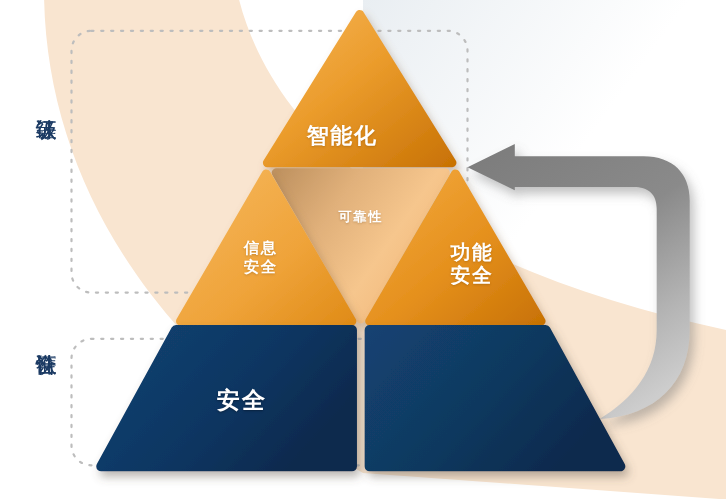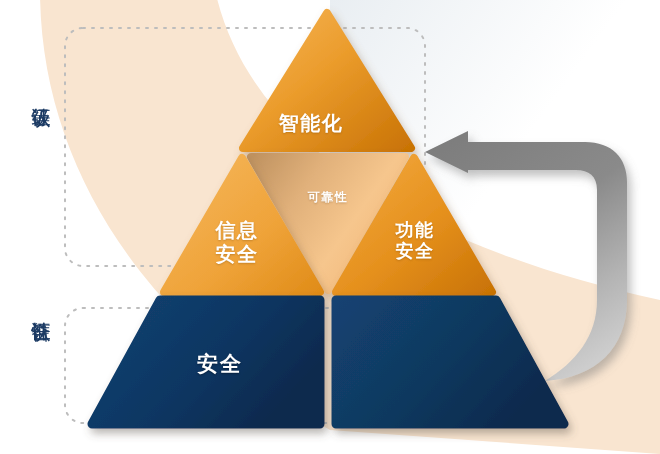--- a/index.html
+++ b/index.html
@@ -35,22 +35,22 @@
     text-align:center;
     line-height:1.18;
     letter-spacing:1.5px;
     white-space:pre-line;
     text-shadow:0 1px 2px rgba(90,50,0,.28);
     font-family:"DejaVu Sans","Liberation Sans",sans-serif;
     pointer-events:none;
   }
   #t-smart{left:251px;top:88px;width:120px;font-size:20px;margin-top:24px;}
   #t-reliability{left:272px;top:190px;width:112px;font-size:12px;}
-  #t-infosec{left:192px;top:219px;width:90px;font-size:20px;}
-  #t-funcsafe{left:370px;top:219px;width:90px;font-size:18px;}
+  #t-infosec{left:192px;top:219px;width:90px;font-size:14px;font-family:Liberation Serif, serif;}
+  #t-funcsafe{left:384px;top:219px;width:90px;font-size:18px;}
 
   .base-label{
     position:absolute;
     color:#ffffff;
     font-weight:bold;
     text-align:center;
     letter-spacing:2px;
     text-shadow:0 1px 2px rgba(0,0,0,.35);
     font-family:"DejaVu Sans","Liberation Sans",sans-serif;
     pointer-events:none;

